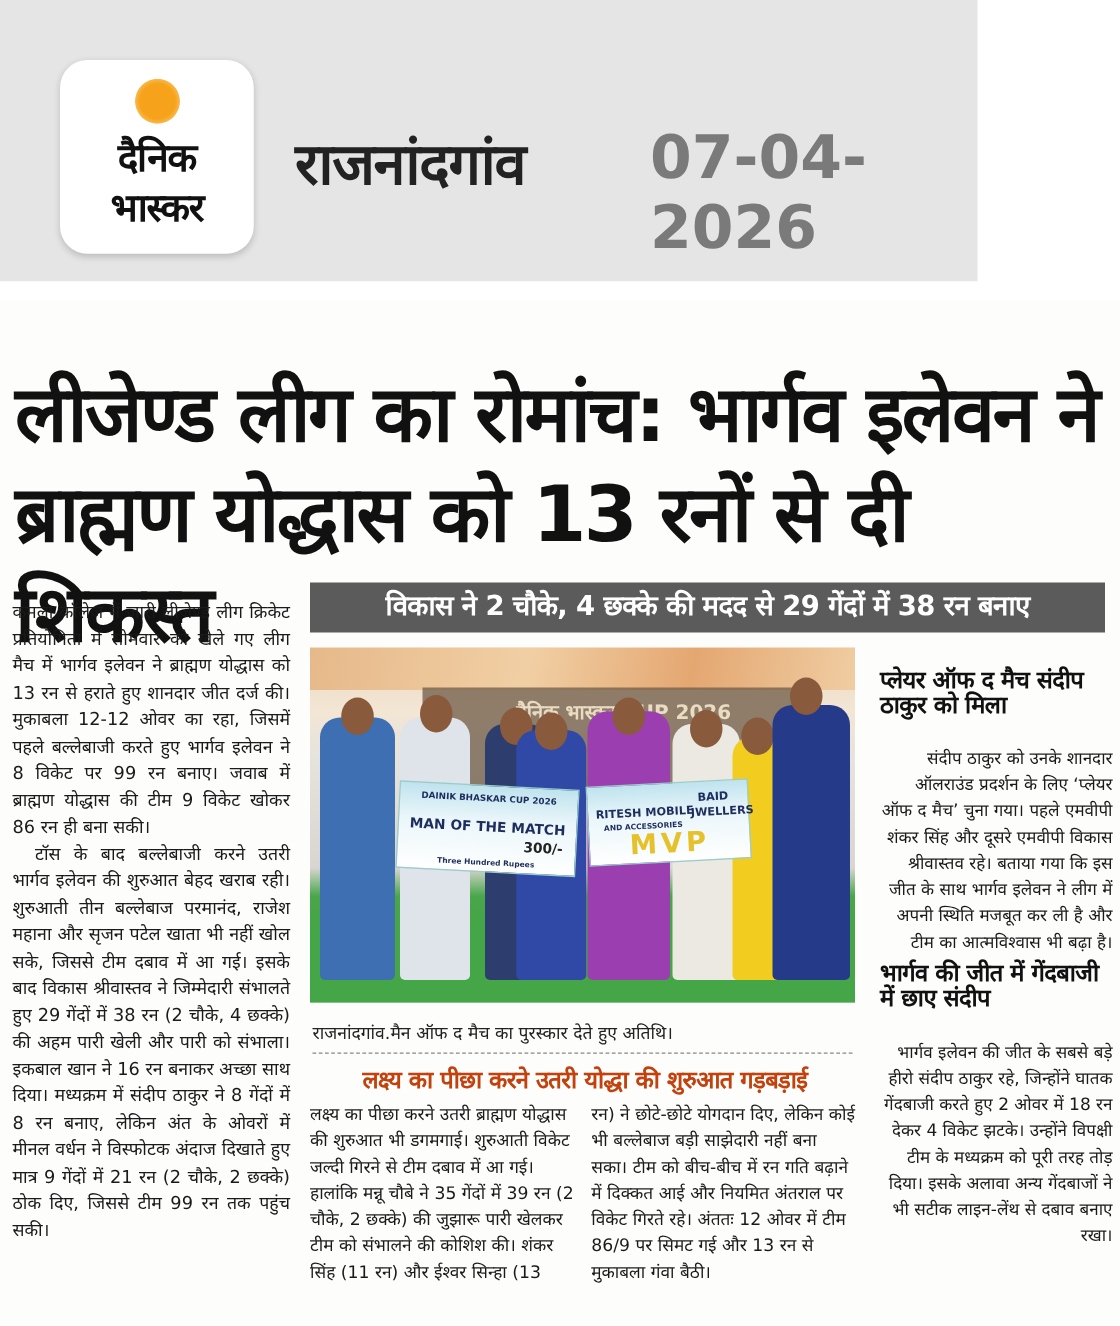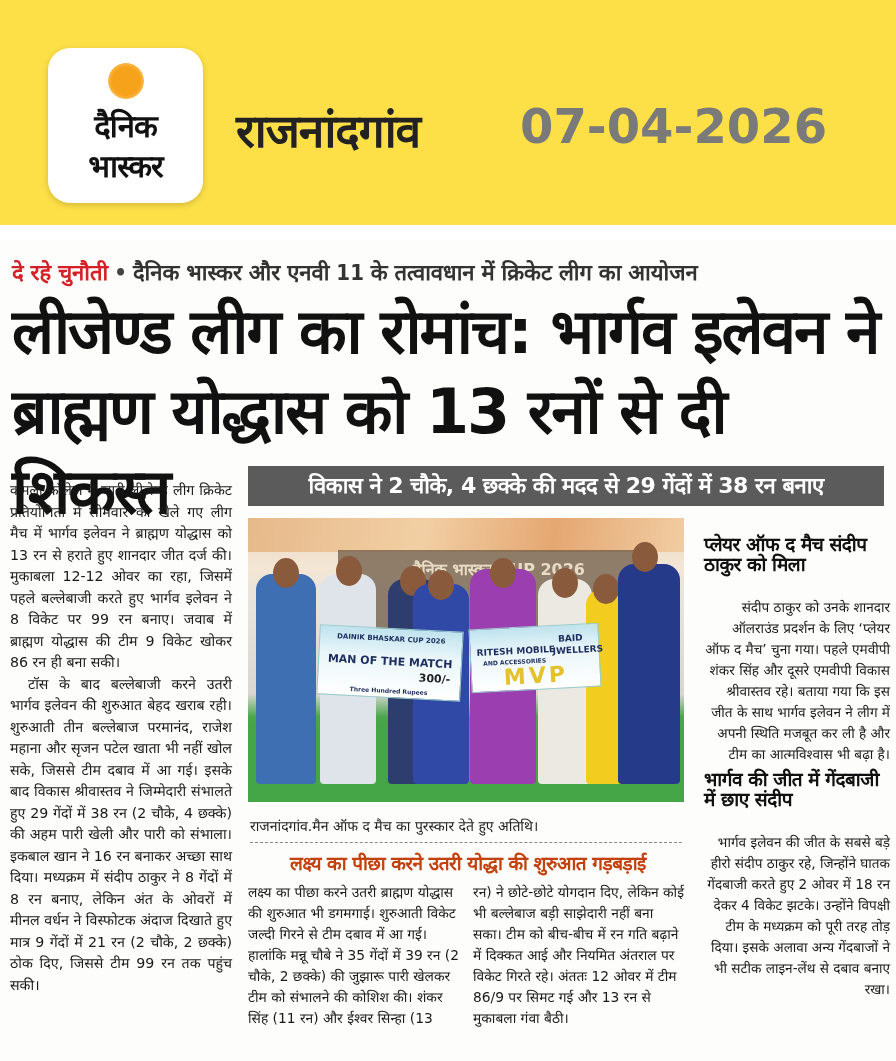--- a/index.html
+++ b/index.html
@@ -1,20 +1,20 @@
 <!DOCTYPE html>
 <html><head>
 <meta charset="utf-8">
 <style>
   * { box-sizing: border-box; margin: 0; padding: 0; }
   html, body { width: 896px; height: 1061px; background: #ffffff; overflow: hidden; }
   body { font-family: "DejaVu Sans", sans-serif; color: #1a1a1a; position: relative; }
 
   
-  .header { position: absolute; left: 0; top: 0; width: 896px; height: 225px; background: #fde047; }
+  .header { position: absolute; left: 0; top: 0; width: 782px; height: 225px; background: #e5e5e5; }
   .logo-tile { position: absolute; left: 48px; top: 48px; width: 155px; height: 155px; border-radius: 22px;
     background: #fff; box-shadow: 0 2px 6px rgba(0,0,0,0.18); }
   .logo-sun { position: absolute; left: 60px; top: 15px; width: 36px; height: 36px; border-radius: 50%;
     background: radial-gradient(circle, #f7a21b 55%, #f9b94a 70%, rgba(255,255,255,0) 72%); }
   .logo-sun::before { content: ""; position: absolute; left: -5px; top: -5px; width: 46px; height: 46px; border-radius: 50%;
     background: repeating-conic-gradient(#f7a21b 0deg 6deg, transparent 6deg 12deg); z-index: -1; }
   .logo-text { position: absolute; left: 0; width: 155px; text-align: center; font-weight: bold; color: #111;
     font-family: "DejaVu Sans", sans-serif; letter-spacing: -1px; }
   .logo-line1 { top: 56px; font-size: 31px; }
   .logo-line2 { top: 96px; font-size: 31px; }
@@ -86,23 +86,20 @@
     <div class="logo-sun"></div>
     <div class="logo-text logo-line1">दैनिक</div>
     <div class="logo-text logo-line2">भास्कर</div>
   </div>
   <div class="city">राजनांदगांव</div>
   <div class="date">07-04-2026</div>
 </div>
 
 <div class="clip">
 
-  <div class="kicker">
-    <span class="red">दे रहे चुनौती</span><span class="bullet">•</span><span class="rest">दैनिक भास्कर और एनवी 11 के तत्वावधान में क्रिकेट लीग का आयोजन</span>
-  </div>
 
   <div class="headline">
     <div>लीजेण्ड लीग का रोमांच: भार्गव इलेवन ने</div>
     <div>ब्राह्मण योद्धास को 13 रनों से दी शिकस्त</div>
   </div>
 
   <div class="col-left">
     <div class="body-text">
       <p>कमला कॉलेज में जारी लीजेण्ड लीग क्रिकेट प्रतियोगिता में सोमवार को खेले गए लीग मैच में भार्गव इलेवन ने ब्राह्मण योद्धास को 13 रन से हराते हुए शानदार जीत दर्ज की। मुकाबला 12-12 ओवर का रहा, जिसमें पहले बल्लेबाजी करते हुए भार्गव इलेवन ने 8 विकेट पर 99 रन बनाए। जवाब में ब्राह्मण योद्धास की टीम 9 विकेट खोकर 86 रन ही बना सकी।</p>
       <p>टॉस के बाद बल्लेबाजी करने उतरी भार्गव इलेवन की शुरुआत बेहद खराब रही। शुरुआती तीन बल्लेबाज परमानंद, राजेश महाना और सृजन पटेल खाता भी नहीं खोल सके, जिससे टीम दबाव में आ गई। इसके बाद विकास श्रीवास्तव ने जिम्मेदारी संभालते हुए 29 गेंदों में 38 रन (2 चौके, 4 छक्के) की अहम पारी खेली और पारी को संभाला। इकबाल खान ने 16 रन बनाकर अच्छा साथ दिया। मध्यक्रम में संदीप ठाकुर ने 8 गेंदों में 8 रन बनाए, लेकिन अंत के ओवरों में मीनल वर्धन ने विस्फोटक अंदाज दिखाते हुए मात्र 9 गेंदों में 21 रन (2 चौके, 2 छक्के) ठोक दिए, जिससे टीम 99 रन तक पहुंच सकी।</p>

